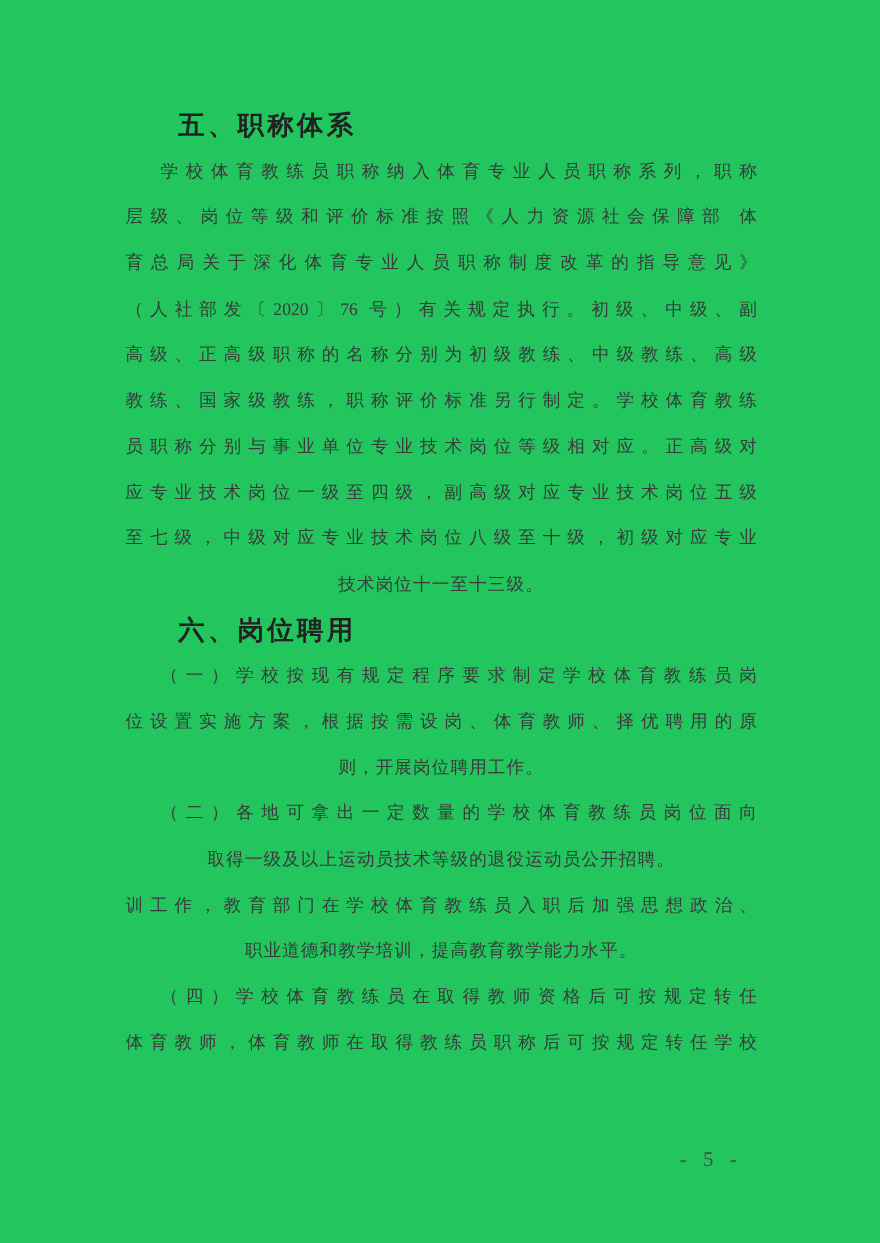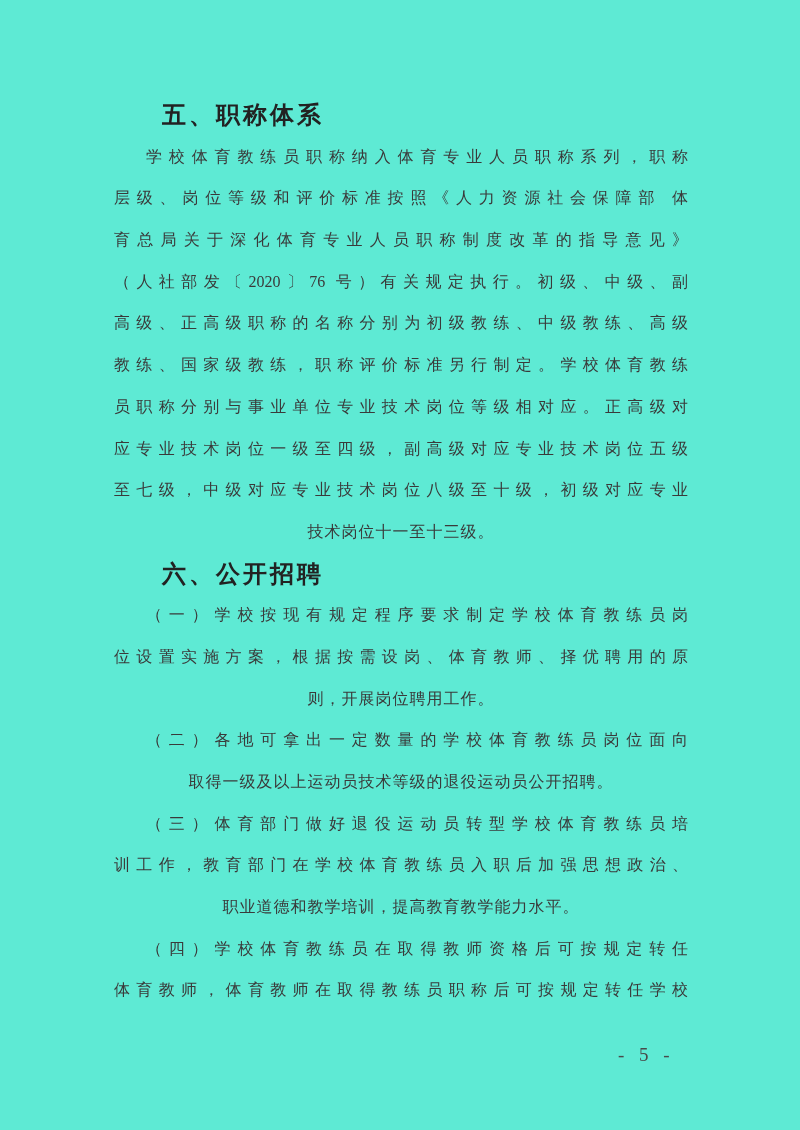--- a/index.html
+++ b/index.html
@@ -4,21 +4,21 @@
 <style>
   html, body {
     margin: 0;
     padding: 0;
     background: #fdfdfc;
   }
   .page {
     position: relative;
     width: 800px;
     height: 1130px;
-    background: #5eead4;
+    background: #22c55e;
     overflow: hidden;
     font-family: "Liberation Serif", serif;
   }
   .content {
     position: absolute;
     left: 114px;
     top: 94px;
     width: 574px;
   }
   .line {
@@ -71,26 +71,25 @@
       <div class="line justify indent">学校体育教练员职称纳入体育专业人员职称系列，职称</div>
       <div class="line justify ">层级、岗位等级和评价标准按照《人力资源社会保障部 体</div>
       <div class="line justify ">育总局关于深化体育专业人员职称制度改革的指导意见》</div>
       <div class="line justify ">（人社部发〔2020〕76 号）有关规定执行。初级、中级、副</div>
       <div class="line justify ">高级、正高级职称的名称分别为初级教练、中级教练、高级</div>
       <div class="line justify ">教练、国家级教练，职称评价标准另行制定。学校体育教练</div>
       <div class="line justify ">员职称分别与事业单位专业技术岗位等级相对应。正高级对</div>
       <div class="line justify ">应专业技术岗位一级至四级，副高级对应专业技术岗位五级</div>
       <div class="line justify ">至七级，中级对应专业技术岗位八级至十级，初级对应专业</div>
       <div class="line left ">技术岗位十一至十三级。</div>
-      <div class="line heading indent">六、公开招聘</div>
+      <div class="line heading indent">六、岗位聘用</div>
       <div class="line justify indent">（一）学校按现有规定程序要求制定学校体育教练员岗</div>
       <div class="line justify ">位设置实施方案，根据按需设岗、体育教师、择优聘用的原</div>
       <div class="line left ">则，开展岗位聘用工作。</div>
       <div class="line justify indent">（二）各地可拿出一定数量的学校体育教练员岗位面向</div>
       <div class="line left ">取得一级及以上运动员技术等级的退役运动员公开招聘。</div>
-      <div class="line justify indent">（三）体育部门做好退役运动员转型学校体育教练员培</div>
       <div class="line justify ">训工作，教育部门在学校体育教练员入职后加强思想政治、</div>
       <div class="line left ">职业道德和教学培训，提高教育教学能力水平。</div>
       <div class="line justify indent">（四）学校体育教练员在取得教师资格后可按规定转任</div>
       <div class="line justify ">体育教师，体育教师在取得教练员职称后可按规定转任学校</div>
     </div>
   <div class="page-number">- 5 -</div>
 </div>
 
 </body></html>

